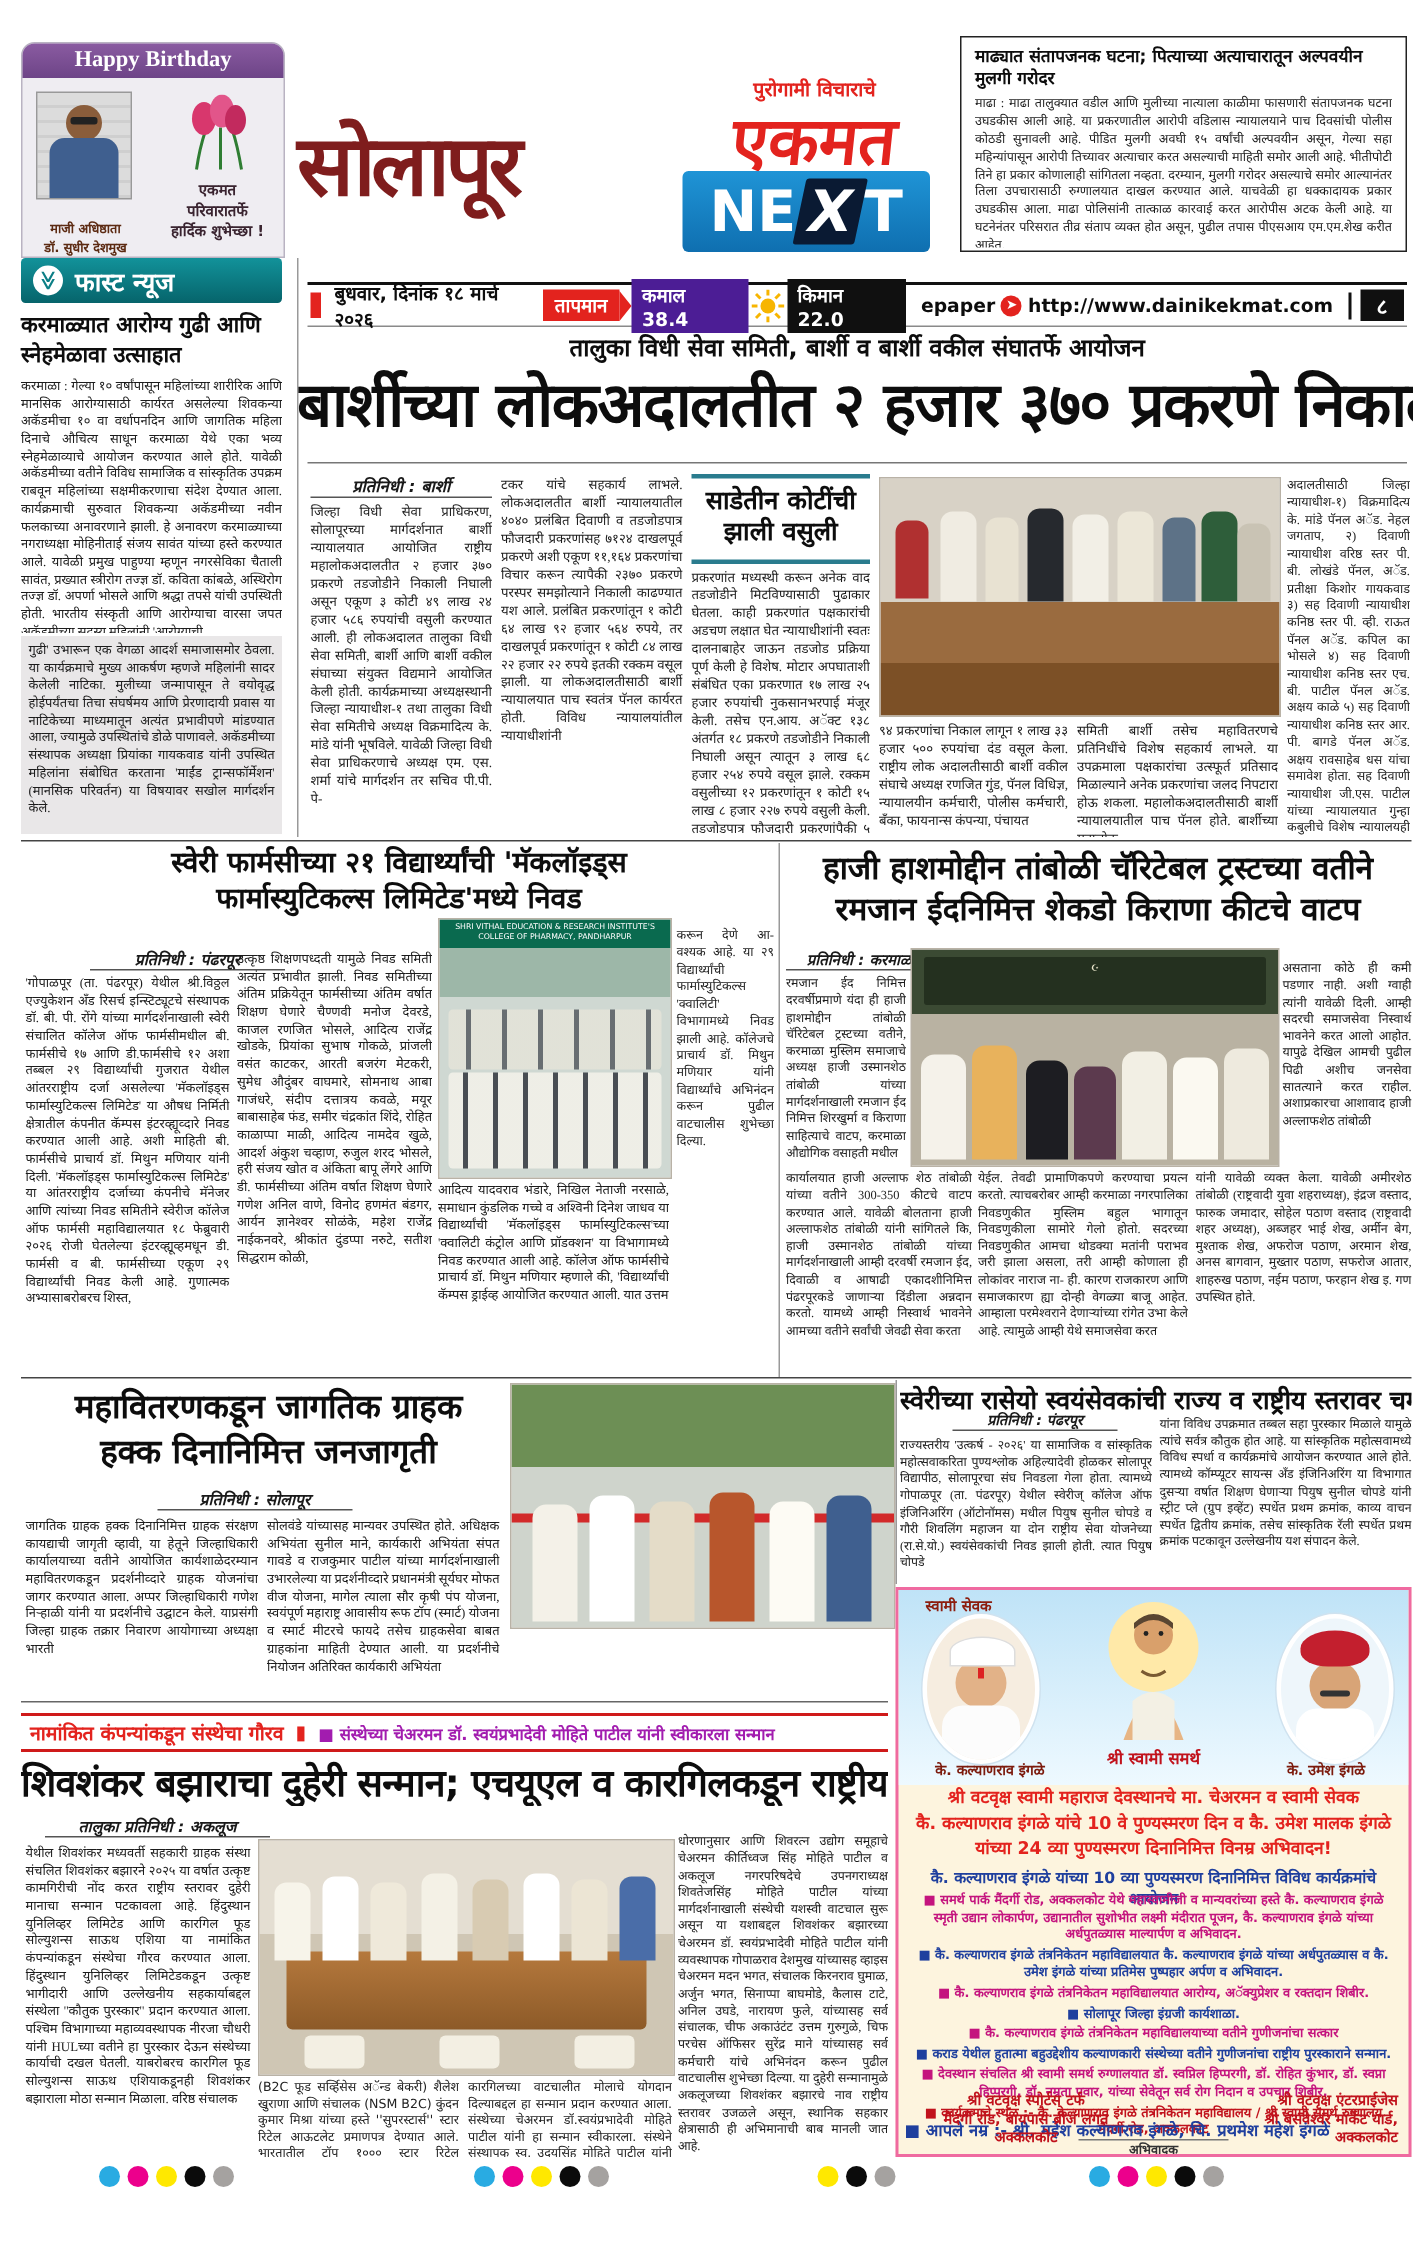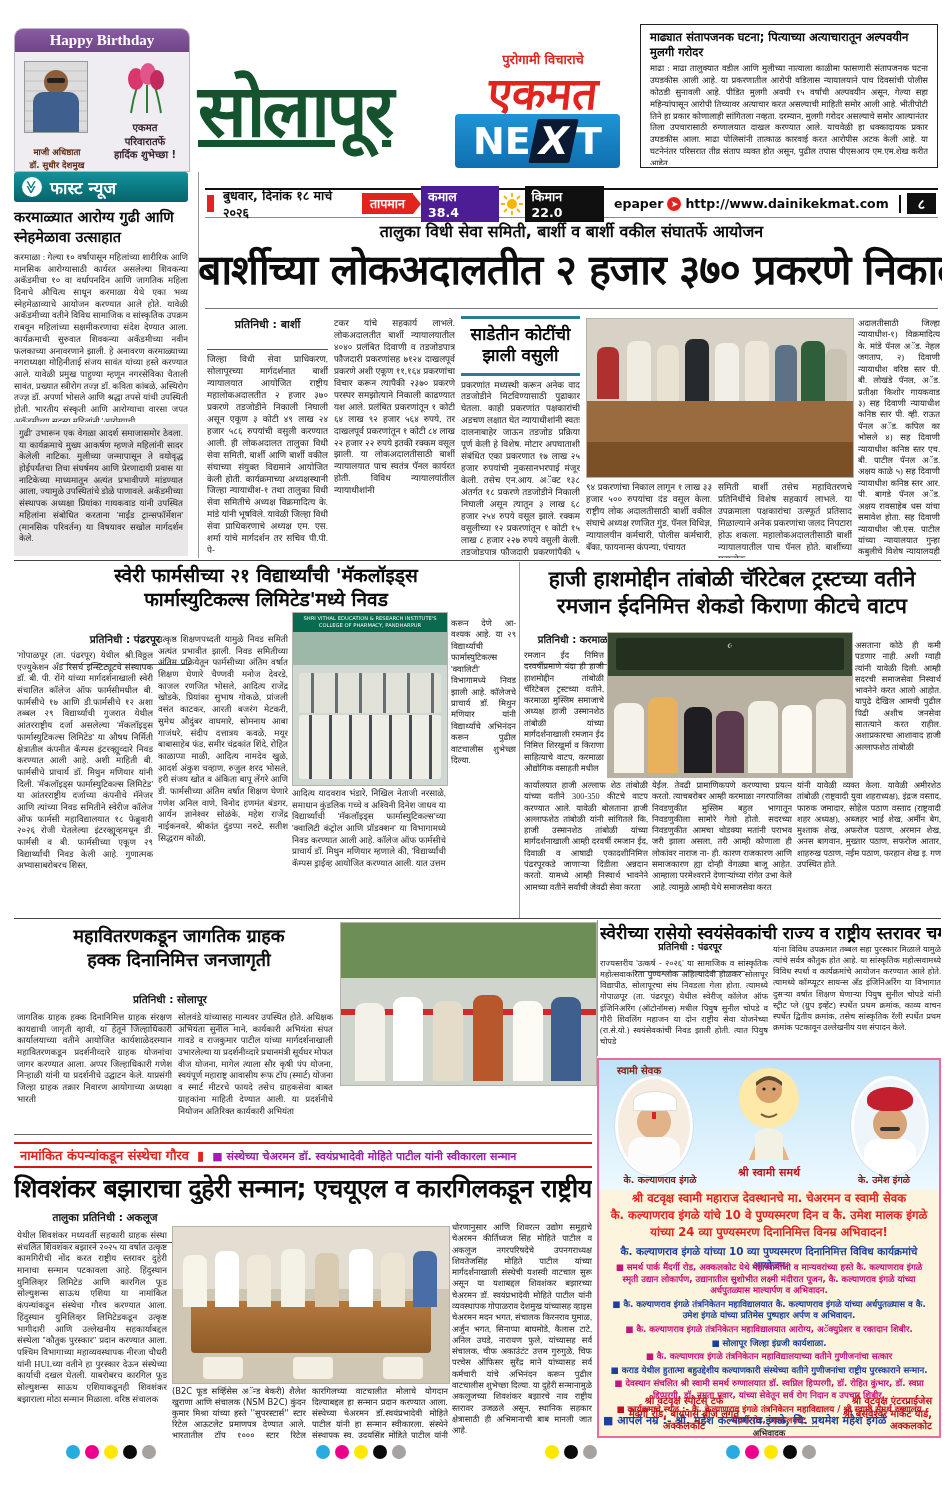--- a/index.html
+++ b/index.html
@@ -1,21 +1,21 @@
 <!DOCTYPE html>
 <html><head>
 <meta charset="utf-8">
 <style>
   html,body{margin:0;padding:0;background:#fff;}
   .page{position:relative;width:945px;height:1501px;background:#fff;overflow:hidden;
         font-family:"Liberation Serif","DejaVu Serif",serif;color:#1a1a1a;}
   .abs{position:absolute;}
   .hd{font-family:"DejaVu Sans","Liberation Sans",sans-serif;font-weight:700;color:#0d0d0d;}
   .jt{text-align:justify;overflow:hidden;color:#1c1c1c;line-height:1.36;}
-  .byline{font-weight:bold;font-size:11px;text-align:center;border-bottom:1px solid #555;padding-bottom:18px;font-family:"DejaVu Sans",sans-serif;}
+  .byline{font-weight:bold;font-size:11px;text-align:center;border-bottom:1px solid #555;padding-bottom:0;font-family:"DejaVu Sans",sans-serif;font-style:italic;}
   .rule-h{border-top:1px solid #777;}
   .rule-v{border-left:1px solid #999;}
   .photo{overflow:hidden;border:1px solid #b9b2a6;}
   .dots span{width:14px;height:14px;border-radius:50%;display:inline-block;margin-right:5px;vertical-align:middle;}
   .d-c{background:#29abe2}.d-m{background:#ec008c}.d-y{background:#ffe800}.d-k{background:#0b0b0b}.d-g{background:#a5a2a0}
   .adb{font-size:8.6px;line-height:1.35;font-weight:bold;text-align:center;margin:2px 8px;font-family:"DejaVu Sans",sans-serif;}
   .adb:nth-of-type(odd){color:#c4147e}
   .adb:nth-of-type(even){color:#1f3f9e}
   .adb.venue{color:#c1121c}
   .next-logo{background:linear-gradient(180deg,#1f94d6,#0f6fb0);border-radius:4px;display:flex;align-items:center;justify-content:center;
@@ -62,21 +62,21 @@
               display:flex;align-items:center;border-radius:3px;">
     <span style="width:20px;height:20px;background:#fff;border-radius:50%;margin:0 8px;display:flex;align-items:center;justify-content:center;
                  color:#0c7f86;font-weight:bold;font-size:13px;transform:rotate(90deg);font-family:'DejaVu Sans',sans-serif;">≫</span>
     <span class="hd" style="color:#fff;font-size:17px;">फास्ट न्यूज</span>
   </div>
 
   <div class="abs hd" style="left:14px;top:208px;width:174px;font-size:14.5px;line-height:1.35;">करमाळ्यात आरोग्य गुढी आणि स्नेहमेळावा उत्साहात</div>
   <div class="abs jt" style="left:14px;top:252px;width:174px;height:170px;font-size:8.6px;">करमाळा : गेल्या १० वर्षांपासून महिलांच्या शारीरिक आणि मानसिक आरोग्यासाठी कार्यरत असलेल्या शिवकन्या अकॅडमीचा १० वा वर्धापनदिन आणि जागतिक महिला दिनाचे औचित्य साधून करमाळा येथे एका भव्य स्नेहमेळाव्याचे आयोजन करण्यात आले होते. यावेळी अकॅडमीच्या वतीने विविध सामाजिक व सांस्कृतिक उपक्रम राबवून महिलांच्या सक्षमीकरणाचा संदेश देण्यात आला. कार्यक्रमाची सुरुवात शिवकन्या अकॅडमीच्या नवीन फलकाच्या अनावरणाने झाली. हे अनावरण करमाळ्याच्या नगराध्यक्षा मोहिनीताई संजय सावंत यांच्या हस्ते करण्यात आले. यावेळी प्रमुख पाहुण्या म्हणून नगरसेविका चैताली सावंत, प्रख्यात स्त्रीरोग तज्ज्ञ डॉ. कविता कांबळे, अस्थिरोग तज्ज्ञ डॉ. अपर्णा भोसले आणि श्रद्धा तपसे यांची उपस्थिती होती. भारतीय संस्कृती आणि आरोग्याचा वारसा जपत अकॅडमीच्या सदस्य महिलांनी 'आरोग्याची</div>
   <div class="abs jt" style="left:14px;top:424px;width:174px;height:132px;font-size:8.6px;background:#e9e7e8;padding:4px 5px;box-sizing:border-box;">गुढी' उभारून एक वेगळा आदर्श समाजासमोर ठेवला. या कार्यक्रमाचे मुख्य आकर्षण म्हणजे महिलांनी सादर केलेली नाटिका. मुलीच्या जन्मापासून ते वयोवृद्ध होईपर्यंतचा तिचा संघर्षमय आणि प्रेरणादायी प्रवास या नाटिकेच्या माध्यमातून अत्यंत प्रभावीपणे मांडण्यात आला, ज्यामुळे उपस्थितांचे डोळे पाणावले. अकॅडमीच्या संस्थापक अध्यक्षा प्रियांका गायकवाड यांनी उपस्थित महिलांना संबोधित करताना 'माईंड ट्रान्सफॉर्मेशन' (मानसिक परिवर्तन) या विषयावर सखोल मार्गदर्शन केले.</div>
 
-  <div class="abs hd" style="left:198px;top:38px;width:268px;height:140px;font-size:72px;letter-spacing:-3px;display:flex;align-items:center;color:#14532d;text-decoration:underline;">सोलापूर</div>
+  <div class="abs hd" style="left:198px;top:38px;width:268px;height:140px;font-size:56px;letter-spacing:-3px;display:flex;align-items:center;color:#7f1d1d;">सोलापूर</div>
   <div class="abs hd" style="left:468px;top:50px;width:150px;font-size:13px;color:#e3231e;text-align:center;">पुरोगामी विचाराचे</div>
   <div class="abs hd" style="left:458px;top:62px;width:170px;font-size:44px;color:#e3231e;text-align:center;transform:skewX(-6deg);">एकमत</div>
   <div class="abs next-logo" style="left:455px;top:114px;width:165px;height:54px;font-size:38px;">
     <span>NE</span>
       <span class="next-x">X</span>
       <span>T</span>
   </div>
 
   <div class="abs" style="left:640px;top:24px;width:298px;height:144px;border:1.5px solid #222;padding:5px 9px;box-sizing:border-box;background:#fff;">
     <div class="hd" style="font-size:11.5px;line-height:1.3;margin-bottom:3px;">माढ्यात संतापजनक घटना; पित्याच्या अत्याचारातून अल्पवयीन मुलगी गरोदर</div>
@@ -188,21 +188,21 @@
     <span style="position:absolute;left:174px;bottom:4px;width:30px;height:68px;border-radius:9px 9px 0 0;background:#fbf9f1;"></span>
     <span style="position:absolute;left:208px;bottom:4px;width:30px;height:74px;border-radius:9px 9px 0 0;background:#eeeade;"></span>
   </div>
   <div class="abs jt" style="left:524px;top:780px;width:124px;height:138px;font-size:8.3px;">कार्यालयात हाजी अल्लाफ शेठ तांबोळी यांच्या वतीने 300-350 कीटचे वाटप करण्यात आले. यावेळी बोलताना हाजी अल्लाफशेठ तांबोळी यांनी सांगितले कि, हाजी उस्मानशेठ तांबोळी यांच्या मार्गदर्शनाखाली आम्ही दरवर्षी रमजान ईद, दिवाळी व आषाढी एकादशीनिमित्त पंढरपूरकडे जाणाऱ्या दिंडीला अन्नदान करतो. यामध्ये आम्ही निस्वार्थ भावनेने आमच्या वतीने सर्वांची जेवढी सेवा करता</div>
   <div class="abs jt" style="left:652px;top:780px;width:140px;height:138px;font-size:8.3px;">येईल. तेवढी प्रामाणिकपणे करण्याचा प्रयत्न करतो. त्याचबरोबर आम्ही करमाळा नगरपालिका निवडणुकीत मुस्लिम बहुल भागातून निवडणुकीला सामोरे गेलो होतो. सदरच्या निवडणुकीत आमचा थोडक्या मतांनी पराभव जरी झाला असला, तरी आम्ही कोणाला ही लोकांवर नाराज ना- ही. कारण राजकारण आणि समाजकारण ह्या दोन्ही वेगळ्या बाजू आहेत. आम्हाला परमेश्वराने देणाऱ्यांच्या रांगेत उभा केले आहे. त्यामुळे आम्ही येथे समाजसेवा करत</div>
   <div class="abs jt" style="left:855px;top:640px;width:86px;height:136px;font-size:8.3px;">असताना कोठे ही कमी पडणार नाही. अशी ग्वाही त्यांनी यावेळी दिली. आम्ही सदरची समाजसेवा निस्वार्थ भावनेने करत आलो आहोत. यापुढे देखिल आमची पुढील पिढी अशीच जनसेवा सातत्याने करत राहील. अशाप्रकारचा आशावाद हाजी अल्लाफशेठ तांबोळी</div>
   <div class="abs jt" style="left:797px;top:780px;width:144px;height:138px;font-size:8.3px;">यांनी यावेळी व्यक्त केला. यावेळी अमीरशेठ तांबोळी (राष्ट्रवादी युवा शहराध्यक्ष), इंद्रज वस्ताद, फारुक जमादार, सोहेल पठाण वस्ताद (राष्ट्रवादी शहर अध्यक्ष), अब्जहर भाई शेख, अर्मीन बेग, मुश्ताक शेख, अफरोज पठाण, अरमान शेख, अनस बागवान, मुख्तार पठाण, सफरोज आतार, शाहरुख पठाण, नईम पठाण, फरहान शेख इ. गण उपस्थित होते.</div>
 
   <div class="abs rule-h" style="left:14px;top:918px;width:927px;border-top:1px solid #444;"></div>
 
-  <div class="abs hd" style="left:14px;top:924px;width:330px;text-align:center;font-size:18px;line-height:1.35;">
+  <div class="abs hd" style="left:14px;top:924px;width:330px;text-align:center;font-size:22px;line-height:1.35;">
     <span style="display:block">महावितरणकडून जागतिक ग्राहक</span>
     <span style="display:block">हक्क दिनानिमित्त जनजागृती</span>
   </div>
   <div class="abs byline" style="left:105px;top:992px;width:130px;font-size:10.5px;">प्रतिनिधी : सोलापूर</div>
   <div class="abs jt" style="left:17px;top:1012px;width:155px;height:122px;font-size:8.6px;">जागतिक ग्राहक हक्क दिनानिमित्त ग्राहक संरक्षण कायद्याची जागृती व्हावी, या हेतूने जिल्हाधिकारी कार्यालयाच्या वतीने आयोजित कार्यशाळेदरम्यान महावितरणकडून प्रदर्शनीव्दारे ग्राहक योजनांचा जागर करण्यात आला. अप्पर जिल्हाधिकारी गणेश निऱ्हाळी यांनी या प्रदर्शनीचे उद्घाटन केले. याप्रसंगी जिल्हा ग्राहक तक्रार निवारण आयोगाच्या अध्यक्षा भारती</div>
   <div class="abs jt" style="left:178px;top:1012px;width:155px;height:122px;font-size:8.6px;">सोलवंडे यांच्यासह मान्यवर उपस्थित होते. अधिक्षक अभियंता सुनील माने, कार्यकारी अभियंता संपत गावडे व राजकुमार पाटील यांच्या मार्गदर्शनाखाली उभारलेल्या या प्रदर्शनीव्दारे प्रधानमंत्री सूर्यघर मोफत वीज योजना, मागेल त्याला सौर कृषी पंप योजना, स्वयंपूर्ण महाराष्ट्र आवासीय रूफ टॉप (स्मार्ट) योजना व स्मार्ट मीटरचे फायदे तसेच ग्राहकसेवा बाबत ग्राहकांना माहिती देण्यात आली. या प्रदर्शनीचे नियोजन अतिरिक्त कार्यकारी अभियंता</div>
   <div class="abs photo" style="left:340px;top:922px;width:255px;height:162px;background:linear-gradient(180deg,#6d8f55 0 34%,#cfd4cc 34%);">
     <span style="position:absolute;left:0;top:86px;width:255px;height:6px;background:#d22a2a;"></span>
     <span style="position:absolute;left:14px;bottom:4px;width:30px;height:78px;border-radius:9px 9px 0 0;background:#f4f1e8;"></span>
     <span style="position:absolute;left:52px;bottom:4px;width:30px;height:84px;border-radius:9px 9px 0 0;background:#ffffff;"></span>

